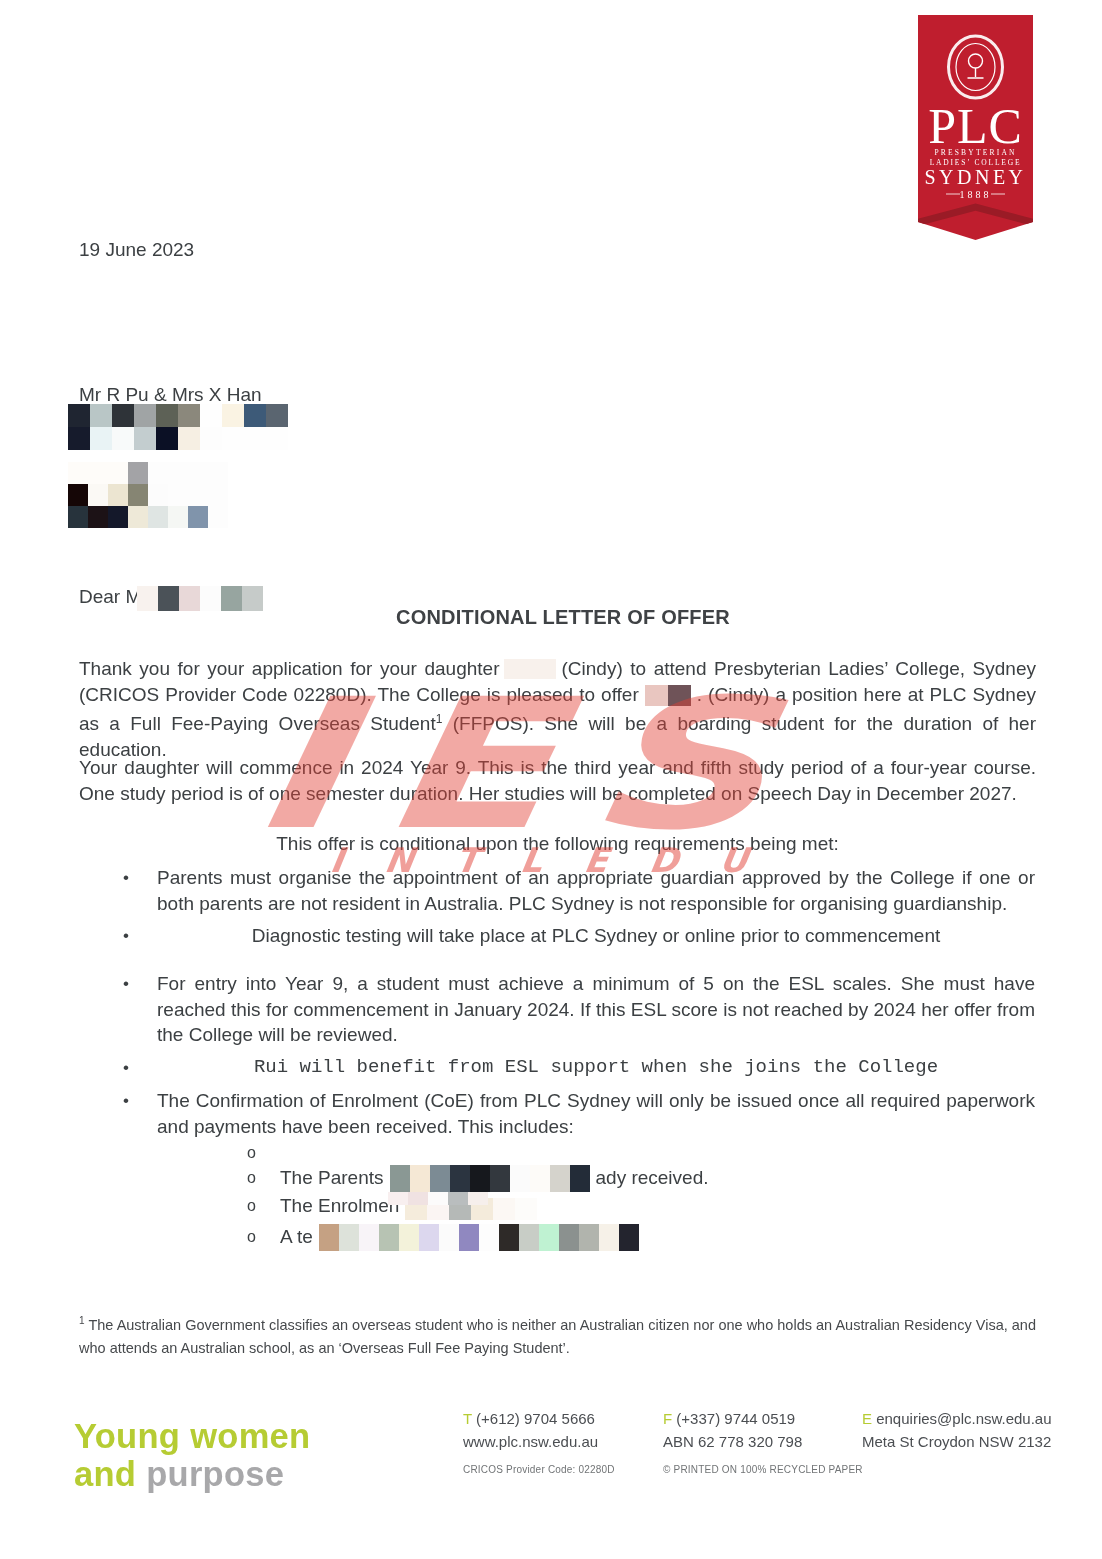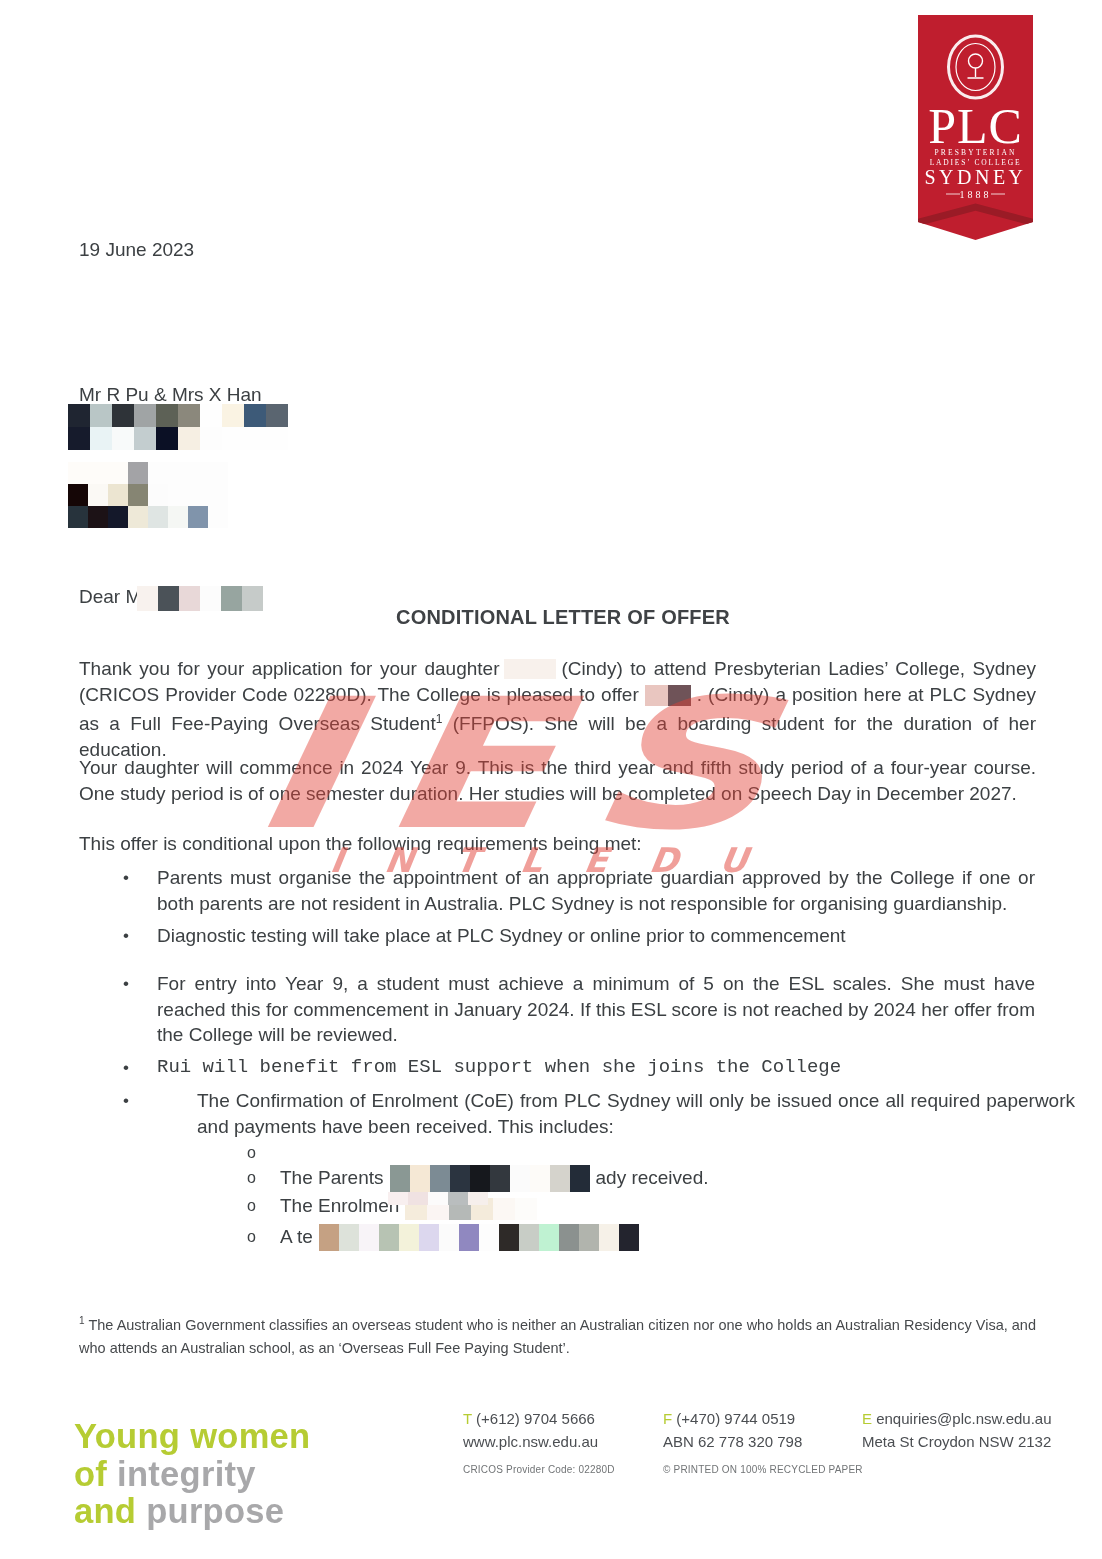--- a/index.html
+++ b/index.html
@@ -16,21 +16,21 @@
   .page{
     position:relative;
     width:1102px;height:1559px;
     background:#ffffff;
     font-family:"Liberation Sans",sans-serif;
     color:var(--body-text);
     overflow:hidden;
   }
   .abs{position:absolute;}
   .body-text{font-size:19px;line-height:25.5px;text-align:justify;}
-  .single{text-align:left;}
+  .single{text-align:center;}
   .heading{
     width:1102px;text-align:center;
     font-size:20px;font-weight:bold;color:#3f4245;letter-spacing:0.2px;
   }
   
   .bullet-marker{font-size:17px;line-height:25.5px;color:var(--body-text);}
   .bullet-text{width:878px;}
   .sub-marker{font-size:16px;line-height:25px;}
   .sub-text{font-size:19px;line-height:25px;white-space:nowrap;}
   
@@ -179,21 +179,21 @@
   <div class="abs bullet-marker" style="left:123px;top:923px;">•</div>
   <div class="abs body-text bullet-text single" style="left:157px;top:923px;">Diagnostic testing will take place at PLC Sydney or online prior to commencement</div>
 
   <div class="abs bullet-marker" style="left:123px;top:971px;">•</div>
   <div class="abs body-text bullet-text" style="left:157px;top:971px;">For entry into Year 9, a student must achieve a minimum of 5 on the ESL scales. She must have reached this for commencement in January 2024. If this ESL score is not reached by 2024 her offer from the College will be reviewed.</div>
 
   <div class="abs bullet-marker" style="left:123px;top:1055px;">•</div>
   <div class="abs body-text bullet-text single" style="left:157px;top:1055px;font-family:Liberation Mono, monospace;">Rui will benefit from ESL support when she joins the College</div>
 
   <div class="abs bullet-marker" style="left:123px;top:1088px;">•</div>
-  <div class="abs body-text bullet-text" style="left:157px;top:1088px;margin-left:40px;">The Confirmation of Enrolment (CoE) from PLC Sydney will only be issued once all required paperwork and payments have been received. This includes:</div>
+  <div class="abs body-text bullet-text" style="left:157px;top:1088px;">The Confirmation of Enrolment (CoE) from PLC Sydney will only be issued once all required paperwork and payments have been received. This includes:</div>
 
   <div class="abs sub-marker" style="left:247px;top:1140px;">o</div>
 
   <div class="abs sub-marker" style="left:247px;top:1165px;">o</div>
   <div class="abs sub-text" style="left:280px;top:1165px;">
     <span>The Parents</span><span class="mosaic mosaic-inline deep" style="grid-template-columns: repeat(10, 20px); grid-auto-rows: 27px;">
         <div style="background: rgb(138, 152, 148);"></div>
         <div style="background: rgb(245, 232, 213);"></div>
         <div style="background: rgb(124, 139, 148);"></div>
         <div style="background: rgb(43, 52, 64);"></div>
@@ -246,32 +246,31 @@
         <div style="background: rgb(35, 36, 46);"></div>
       </span>
   </div>
 
   <div class="abs footnote" style="left:79px;top:1309px;">
     <sup>1</sup> <span>The Australian Government classifies an overseas student who is neither an Australian citizen nor one who holds an Australian Residency Visa, and who attends an Australian school, as an ‘Overseas Full Fee Paying Student’.</span>
   </div>
 
   <div class="abs tagline" style="left:74px;top:1418px;">
     <div><span class="tl-green">Young women</span></div>
-    <div><span class="tl-green">of</span> <span class="tl-gray">integrity</span></div>
     <div><span class="tl-green">and</span> <span class="tl-gray">purpose</span></div>
   </div>
 
   <div class="abs contact" style="left:463px;top:1408px;">
     <div><span class="c-label">T</span> <span>(+612) 9704 5666</span></div>
     <div>www.plc.nsw.edu.au</div>
     <div class="c-small">CRICOS Provider Code: 02280D</div>
   </div>
 
   <div class="abs contact" style="left:663px;top:1408px;">
-    <div><span class="c-label">F</span> <span>(+470) 9744 0519</span></div>
+    <div><span class="c-label">F</span> <span>(+337) 9744 0519</span></div>
     <div>ABN 62 778 320 798</div>
     <div class="c-small">© PRINTED ON 100% RECYCLED PAPER</div>
   </div>
 
   <div class="abs contact" style="left:862px;top:1408px;">
     <div><span class="c-label">E</span> <span>enquiries@plc.nsw.edu.au</span></div>
     <div>Meta St Croydon NSW 2132</div>
   </div>
 
 </div>

